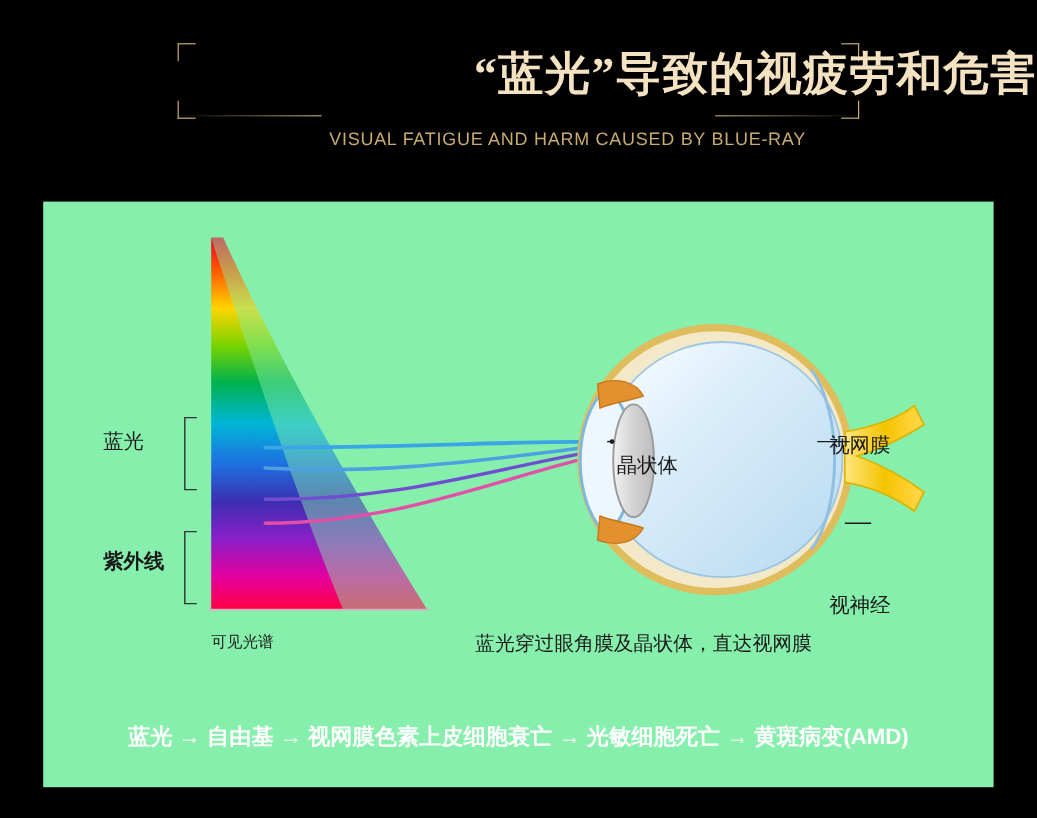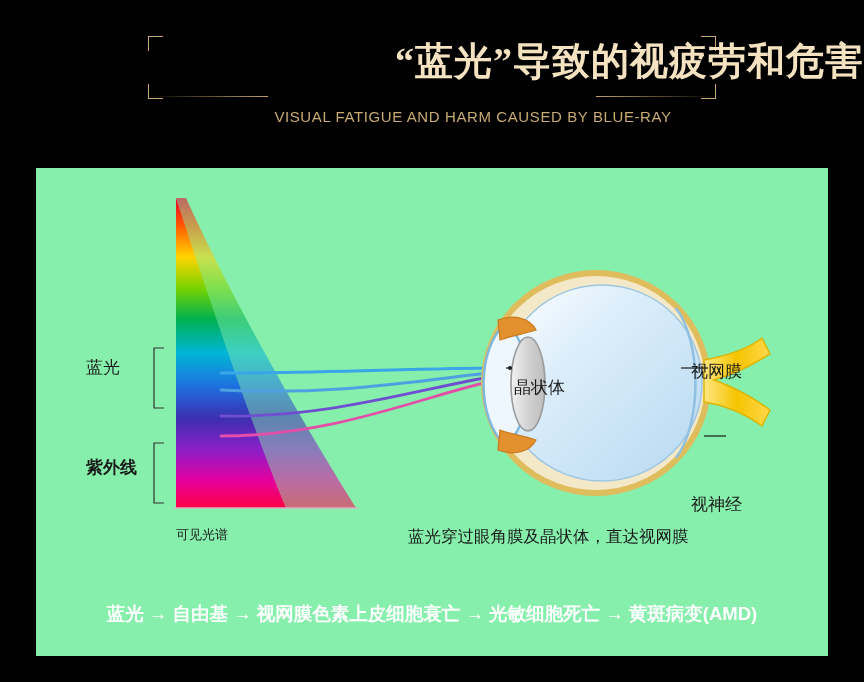--- a/index.html
+++ b/index.html
@@ -100,21 +100,21 @@
     font-size: 17px;
     font-family: "Liberation Sans", sans-serif;
     white-space: nowrap;
   }
   .label-bluelight { left: 50px; top: 188px; }
   .label-uv { left: 50px; top: 288px; font-weight: bold; }
   .label-spectrum { left: 140px; top: 358px; font-size: 13px; }
   .label-lens { left: 478px; top: 208px; }
   .label-retina { left: 655px; top: 192px; }
   .label-nerve { left: 655px; top: 277px; margin-top: 48px; }
-  .caption-eye { left: 372px; top: 358px; font-size: 16.5px; }
+  .caption-eye { left: 360px; top: 358px; font-size: 16.5px; }
 
   .footer-text {
     position: absolute;
     left: 36px;
     top: 601px;
     width: 792px;
     text-align: center;
     font-size: 18.5px;
     font-weight: bold;
     color: #ffffff;

